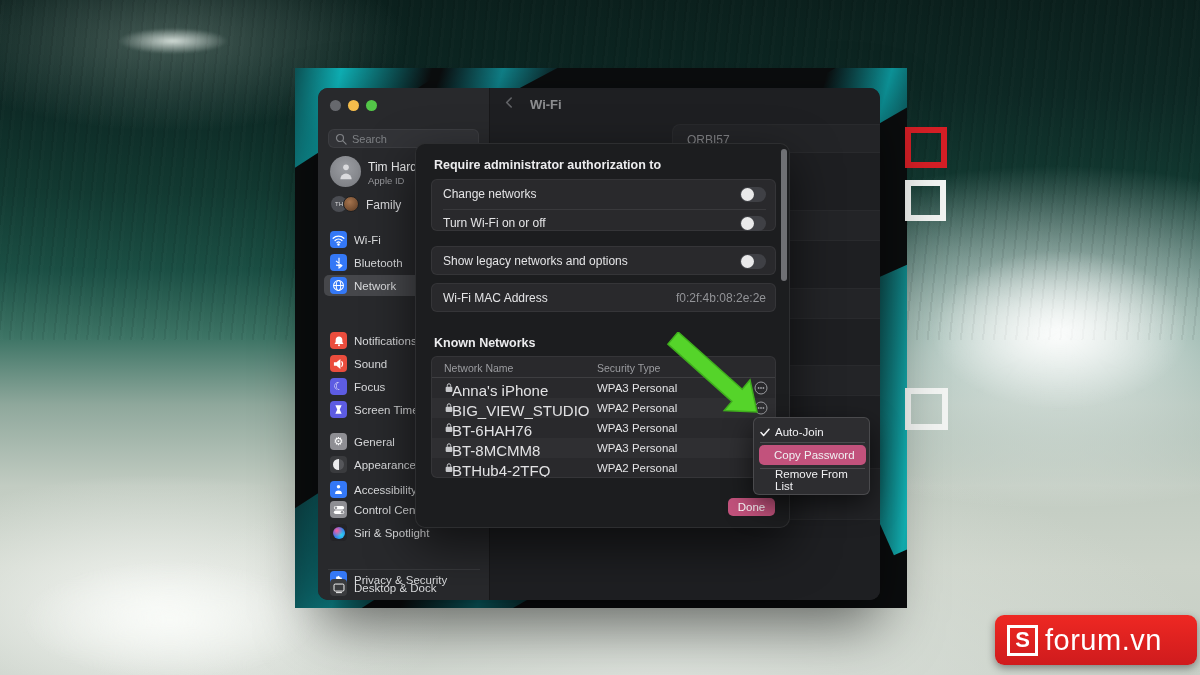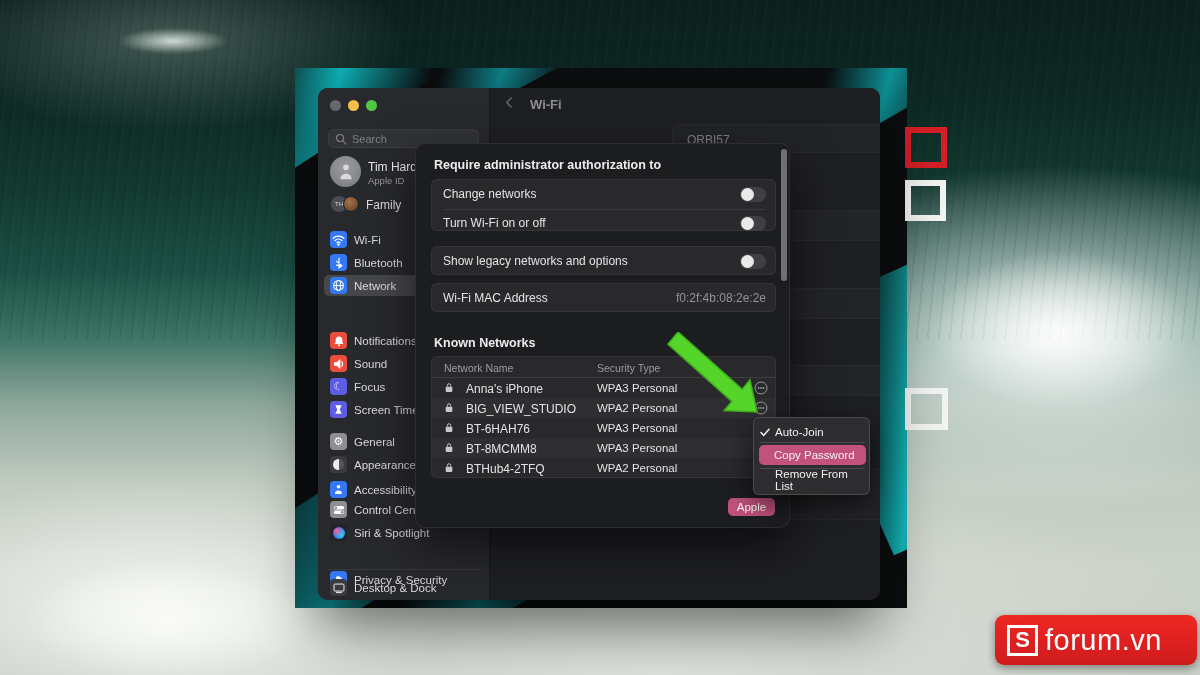--- a/index.html
+++ b/index.html
@@ -109,21 +109,21 @@
   .known-title{position:absolute;left:18px;top:192px;font-size:12.5px;font-weight:bold;color:#ececee;}
   .ntable{position:absolute;left:15px;top:212px;width:345px;height:122px;background:#29292c;border-radius:6px;
     border:1px solid rgba(255,255,255,.06);overflow:hidden;}
   .thead{position:absolute;left:0;top:0;width:345px;height:21px;border-bottom:1px solid rgba(255,255,255,.1);}
   .th-name{position:absolute;left:12px;top:5px;font-size:10.5px;color:#9b9ca0;}
   .th-sec{position:absolute;left:165px;top:5px;font-size:10.5px;color:#9b9ca0;}
   .trow{position:absolute;left:0;width:345px;height:20px;}
   .trow.alt{background:rgba(255,255,255,.03);}
   .tr0{top:21px;} .tr1{top:41px;} .tr2{top:61px;} .tr3{top:81px;} .tr4{top:101px;}
   .t-lock{position:absolute;left:12px;top:4px;color:#c7c8cb;}
-  .t-name{position:absolute;left:34px;top:4px;font-size:12px;color:#e2e2e4;}
+  .t-name{position:absolute;left:20px;top:4px;font-size:15px;color:#e2e2e4;}
   .t-sec{position:absolute;left:165px;top:4px;font-size:11.5px;color:#e2e2e4;}
   .t-more{position:absolute;left:322px;top:3px;color:#9a9b9f;}
   .scroll-thumb{position:absolute;left:365px;top:5px;width:6px;height:132px;border-radius:3px;background:#6f7074;}
   .done-btn{position:absolute;left:312px;top:354px;width:47px;height:18px;border-radius:5px;
     font-size:11.5px;color:#fff;display:flex;align-items:center;justify-content:center;}
 
   
   .ctx-menu{position:absolute;left:753px;top:417px;width:117px;height:78px;border-radius:6px;
     background:#2d2d30;border:1px solid rgba(255,255,255,.14);box-shadow:0 10px 28px rgba(0,0,0,.6);}
   .ctx-item{position:absolute;left:6px;width:105px;font-size:11.5px;color:#f0f0f2;display:flex;align-items:center;}
@@ -494,21 +494,21 @@
             <svg width="10" height="11">
               <use href="#i-lock"></use>
             </svg>
           </span>
         <span class="t-name">BTHub4-2TFQ</span>
         <span class="t-sec">WPA2 Personal</span>
       </div>
     </div>
 
     <div class="scroll-thumb"></div>
-    <div class="done-btn" style="background:#c2527c;">Apple</div>
+    <div class="done-btn" style="background:#c2527c;">Done</div>
   </div>
 
   <div class="ctx-menu">
     <div class="ctx-item ci0">
       <span class="ctx-check">
           <svg width="10" height="9">
             <use href="#i-check"></use>
           </svg>
         </span>
       <span>Auto-Join</span>

